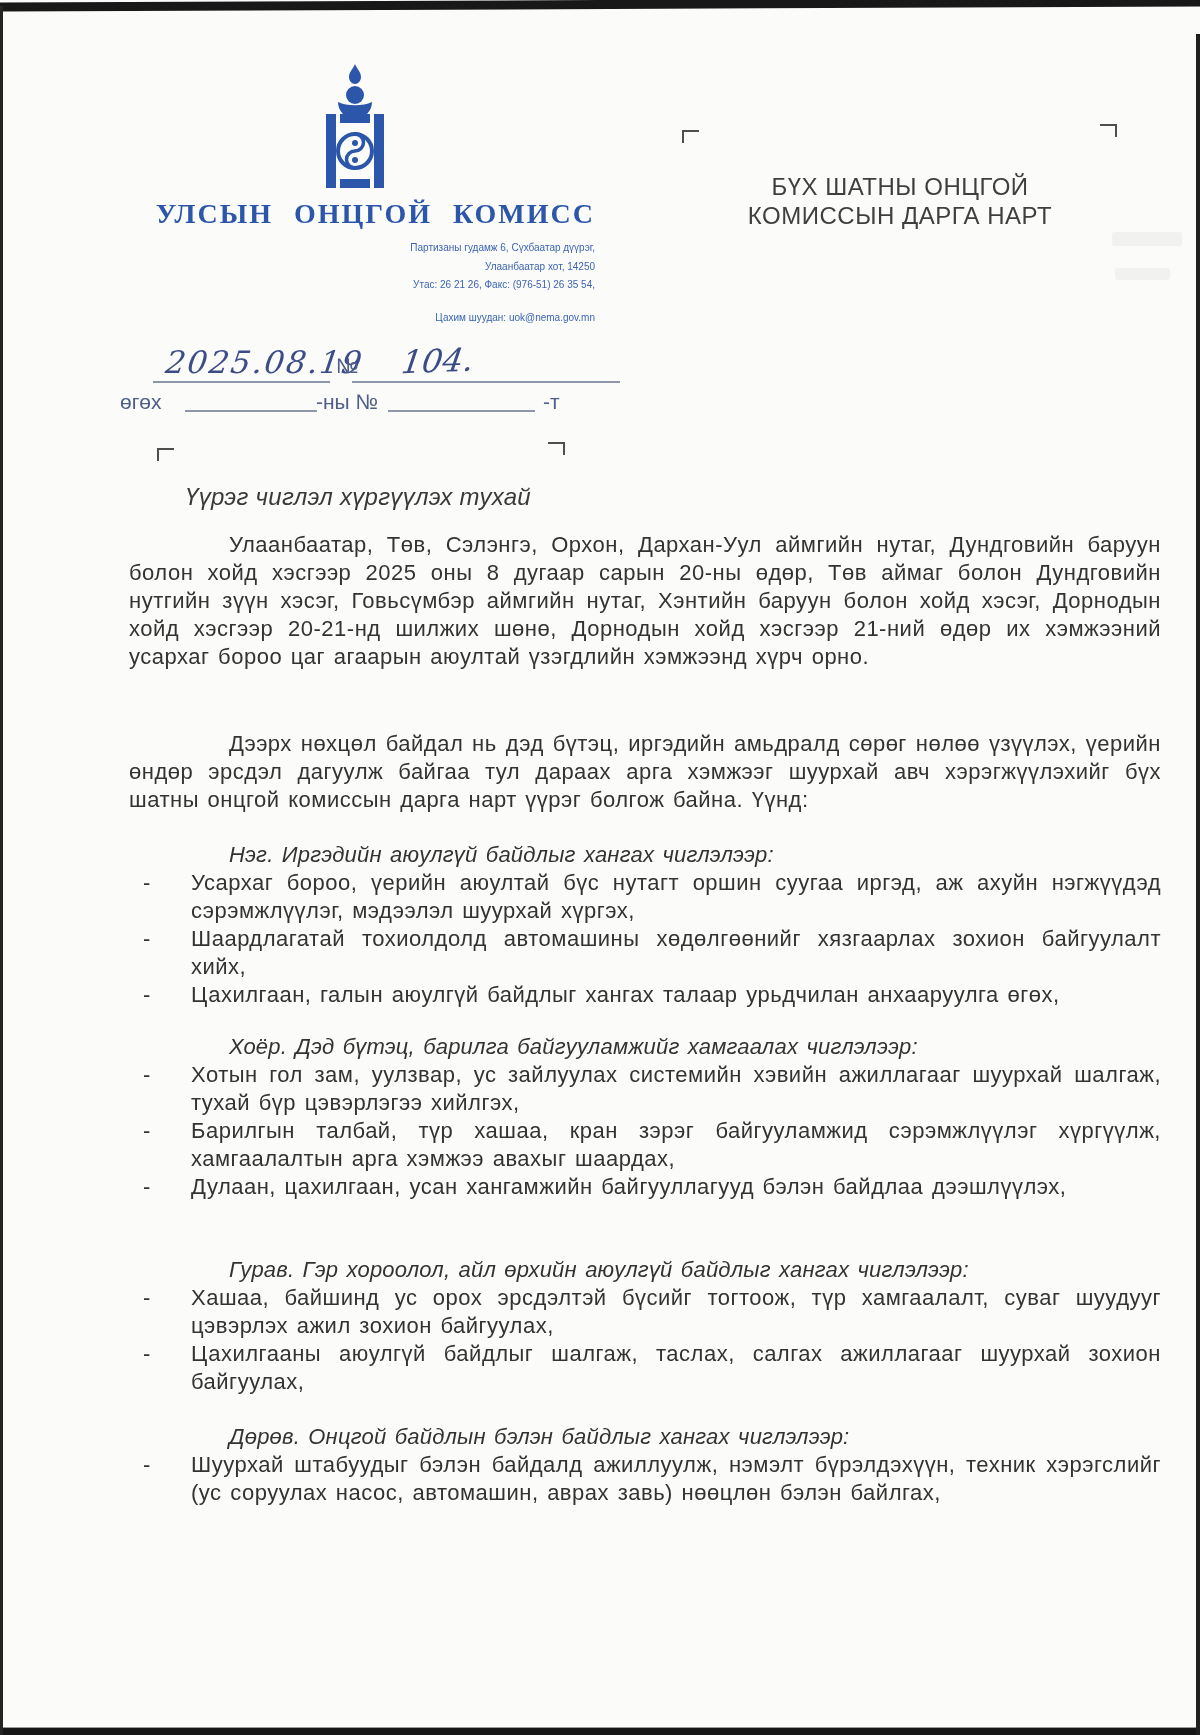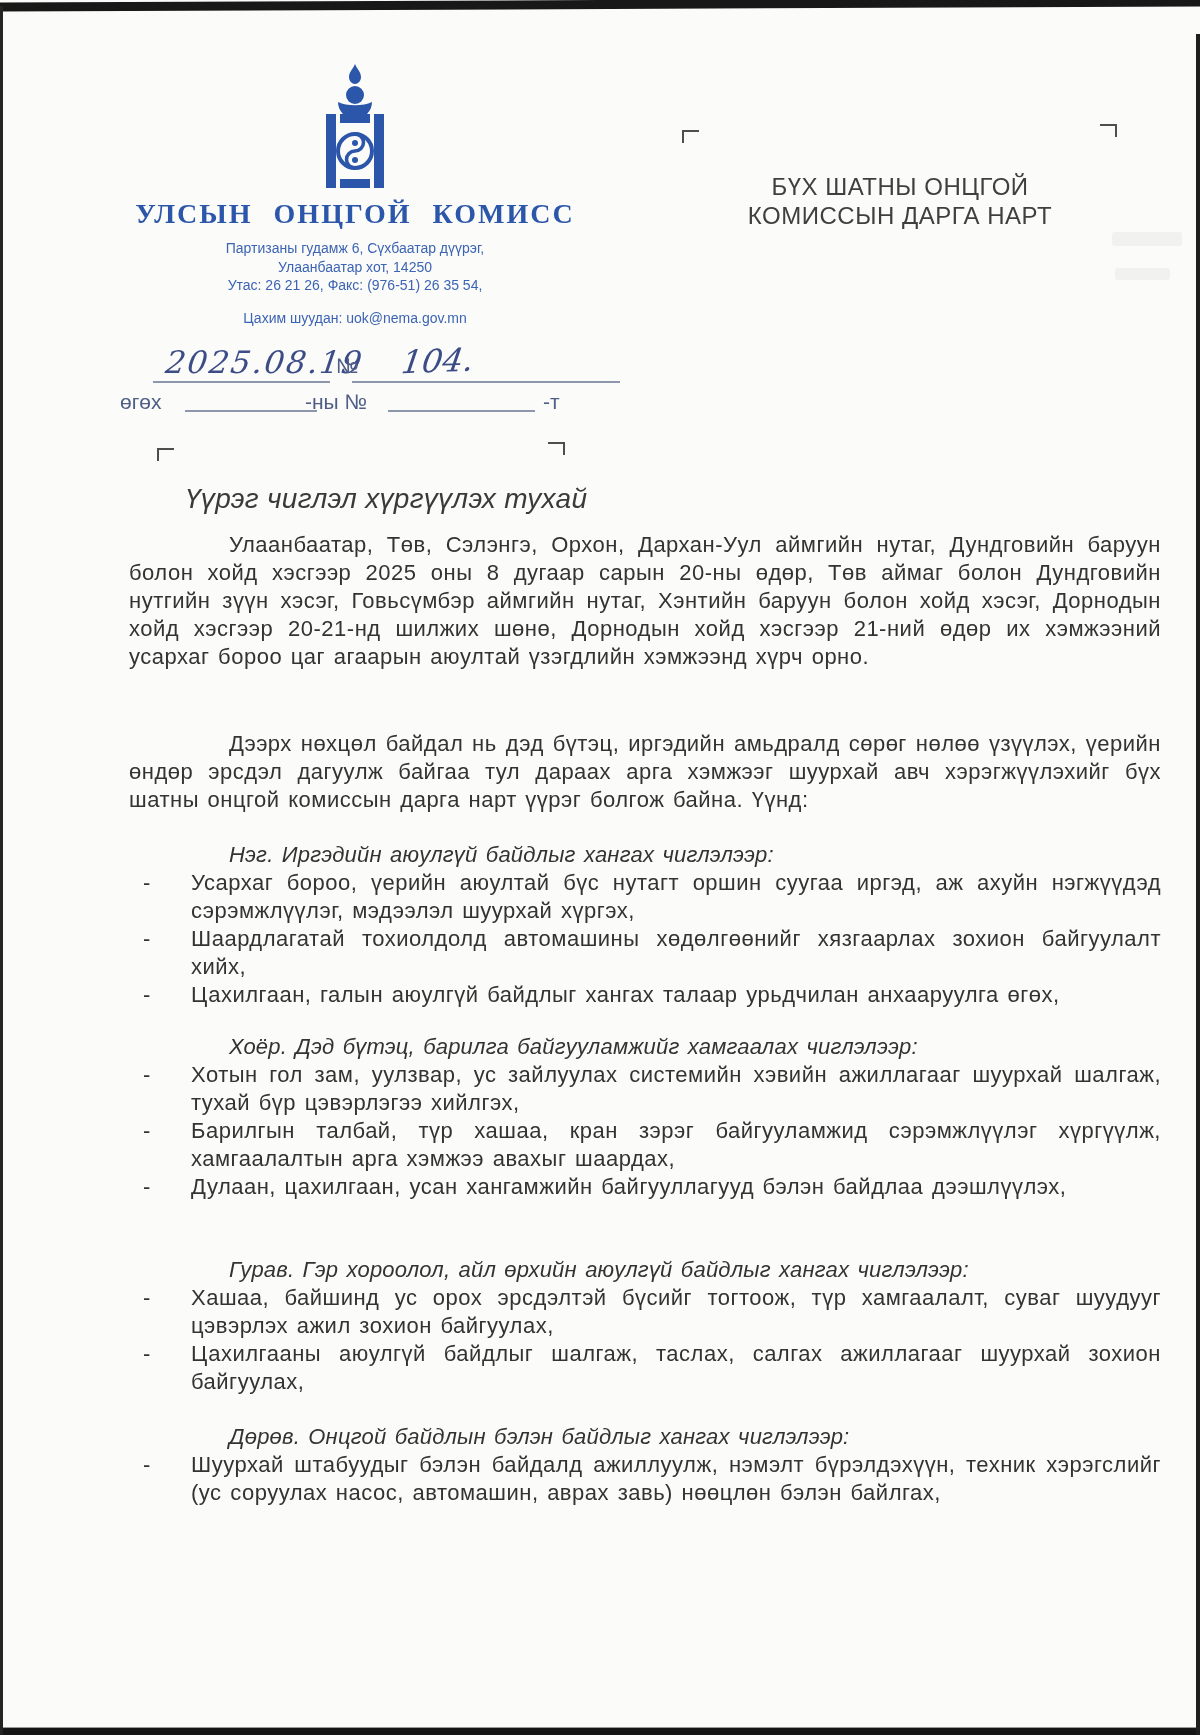--- a/index.html
+++ b/index.html
@@ -14,32 +14,32 @@
   }
   
   .edge{position:absolute;background:#181818;}
   .edge-top{top:0;left:-12px;right:-12px;height:9px;transform:rotate(-0.25deg);}
   .edge-bottom{left:0;right:0;bottom:0;height:7px;background:#161616;box-shadow:0 -1px 0 #9a9a98;}
   .edge-left{top:6px;bottom:0;left:0;width:3px;background:#242424;}
   .edge-right{top:34px;bottom:0;right:0;width:4px;background:#1f1f1f;}
   .smudge{position:absolute;background:rgba(60,60,60,0.05);border-radius:3px;}
 
   
-  .letterhead{position:absolute;left:115px;top:64px;width:480px;text-align:center;}
+  .letterhead{position:absolute;left:115px;top:64px;width:480px;text-align:right;}
   .emblem{display:block;margin:0 auto 10px auto;}
   .org-name{
     font-family:"Liberation Serif", serif;
     font-weight:bold;
     font-size:28px;
     letter-spacing:2px;
     word-spacing:12px;
     color:#2b56aa;
     white-space:nowrap;
   }
-  .addr{margin-top:9px;font-size:14px;line-height:18.5px;color:#3c64b4;}
+  .addr{margin-top:9px;font-size:10px;line-height:18.5px;color:#3c64b4;}
   .addr-line.last{margin-top:14px;}
 
   
   .recipient{
     position:absolute;left:700px;top:172px;width:400px;
     text-align:center;font-size:24px;line-height:29px;
     color:#3f3f3f;letter-spacing:0.5px;
   }
 
   
@@ -56,21 +56,21 @@
     color:#3c4c86;
     transform:skewX(-8deg);
   }
   .hw-date{left:166px;top:344px;font-size:31px;letter-spacing:2px;}
   .hw-num{left:402px;top:342px;font-size:32px;transform:skewX(-10deg) rotate(-2deg);}
   .form-label{position:absolute;color:#4e5e86;font-size:21px;}
 
   
   .doc-title{
     position:absolute;left:185px;top:483px;
-    font-size:28px;font-style:italic;color:#3a3a3a;letter-spacing:0.3px;
+    font-size:24px;font-style:italic;color:#3a3a3a;letter-spacing:0.3px;
   }
   .block{
     position:absolute;left:85px;width:1032px;
     font-size:22px;line-height:28px;letter-spacing:0.5px;word-spacing:2px;
     text-align:justify;color:#333333;margin-left:44px;
   }
   .para{text-indent:100px;}
   .sec-h{padding-left:100px;font-style:italic;letter-spacing:0.2px;}
   .item{position:relative;padding-left:62px;}
   .item::before{content:"-";position:absolute;left:14px;top:0;}
@@ -123,21 +123,21 @@
   <div class="crop open-right" style="left:548px;top:442px;"></div>
 
   <div class="uline" style="left:153px;top:381px;width:177px;"></div>
   <div class="hw hw-date">2025.08.19</div>
   <div class="form-label" style="left:336px;top:354px;">№</div>
   <div class="uline" style="left:352px;top:381px;width:268px;"></div>
   <div class="hw hw-num">104.</div>
 
   <div class="form-label" style="left:120px;top:390px;">өгөх</div>
   <div class="uline" style="left:185px;top:410px;width:132px;"></div>
-  <div class="form-label" style="left:305px;top:390px;">-ны №</div>
+  <div class="form-label" style="left:316px;top:390px;">-ны №</div>
   <div class="uline" style="left:388px;top:410px;width:147px;"></div>
   <div class="form-label" style="left:543px;top:390px;">-т</div>
 
   <div class="doc-title">Үүрэг чиглэл хүргүүлэх тухай</div>
 
   <div class="block para" style="top:531px;">Улаанбаатар, Төв, Сэлэнгэ, Орхон, Дархан-Уул аймгийн нутаг, Дундговийн баруун болон хойд хэсгээр 2025 оны 8 дугаар сарын 20-ны өдөр, Төв аймаг болон Дундговийн нутгийн зүүн хэсэг, Говьсүмбэр аймгийн нутаг, Хэнтийн баруун болон хойд хэсэг, Дорнодын хойд хэсгээр 20-21-нд шилжих шөнө, Дорнодын хойд хэсгээр 21-ний өдөр их хэмжээний усархаг бороо цаг агаарын аюултай үзэгдлийн хэмжээнд хүрч орно.</div>
   <div class="block para" style="top:730px;">Дээрх нөхцөл байдал нь дэд бүтэц, иргэдийн амьдралд сөрөг нөлөө үзүүлэх, үерийн өндөр эрсдэл дагуулж байгаа тул дараах арга хэмжээг шуурхай авч хэрэгжүүлэхийг бүх шатны онцгой комиссын дарга нарт үүрэг болгож байна. Үүнд:</div>
 
   <div class="block" style="top:841px;">
     <div class="sec-h">Нэг. Иргэдийн аюулгүй байдлыг хангах чиглэлээр:</div>

